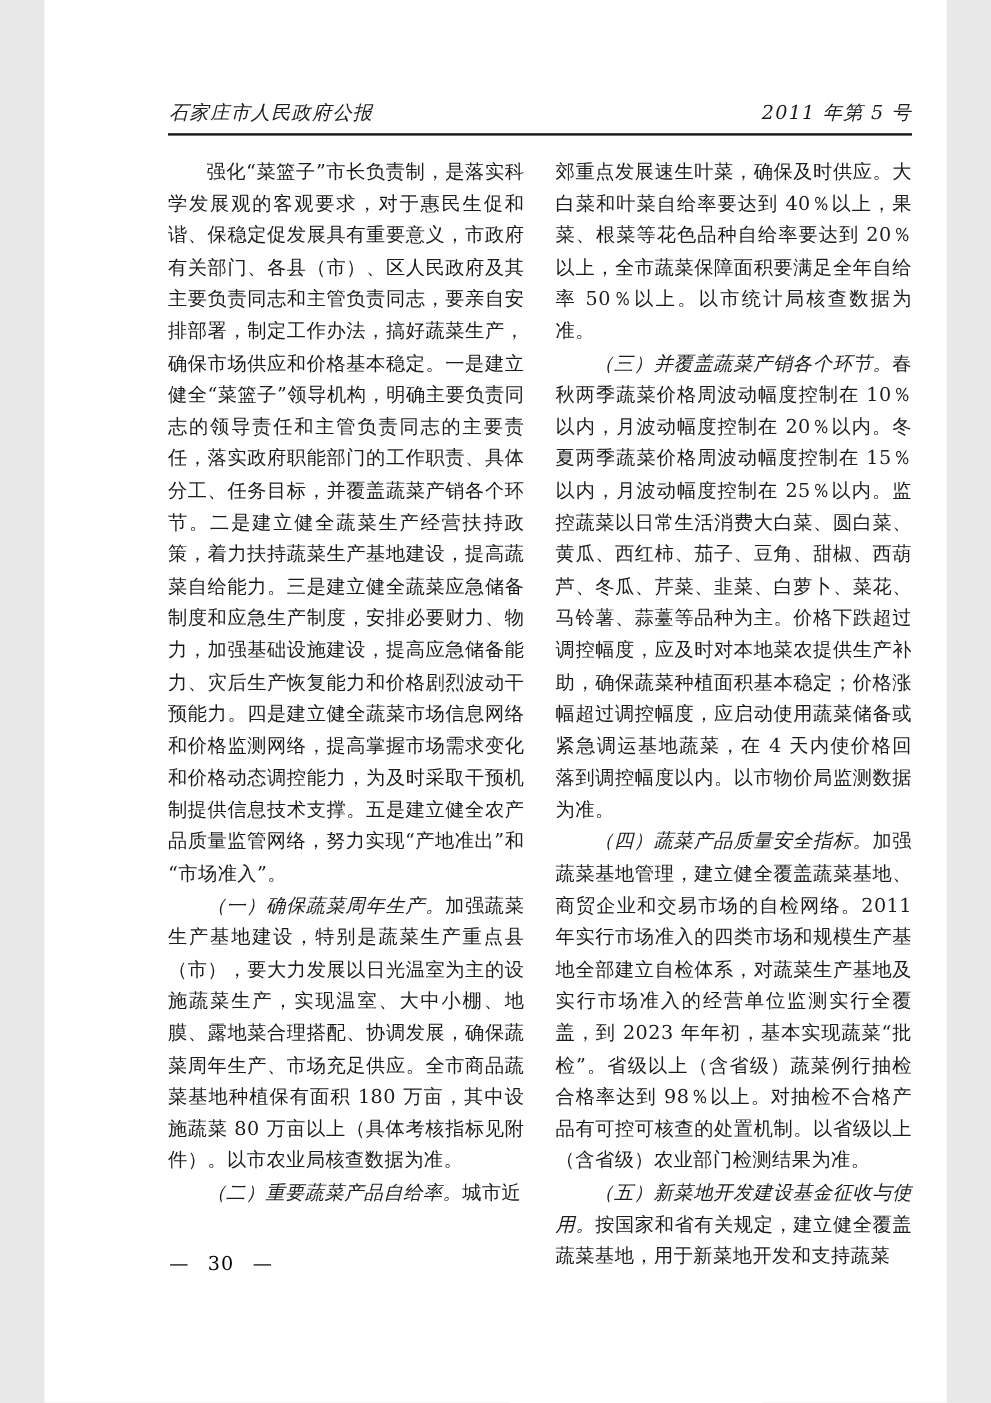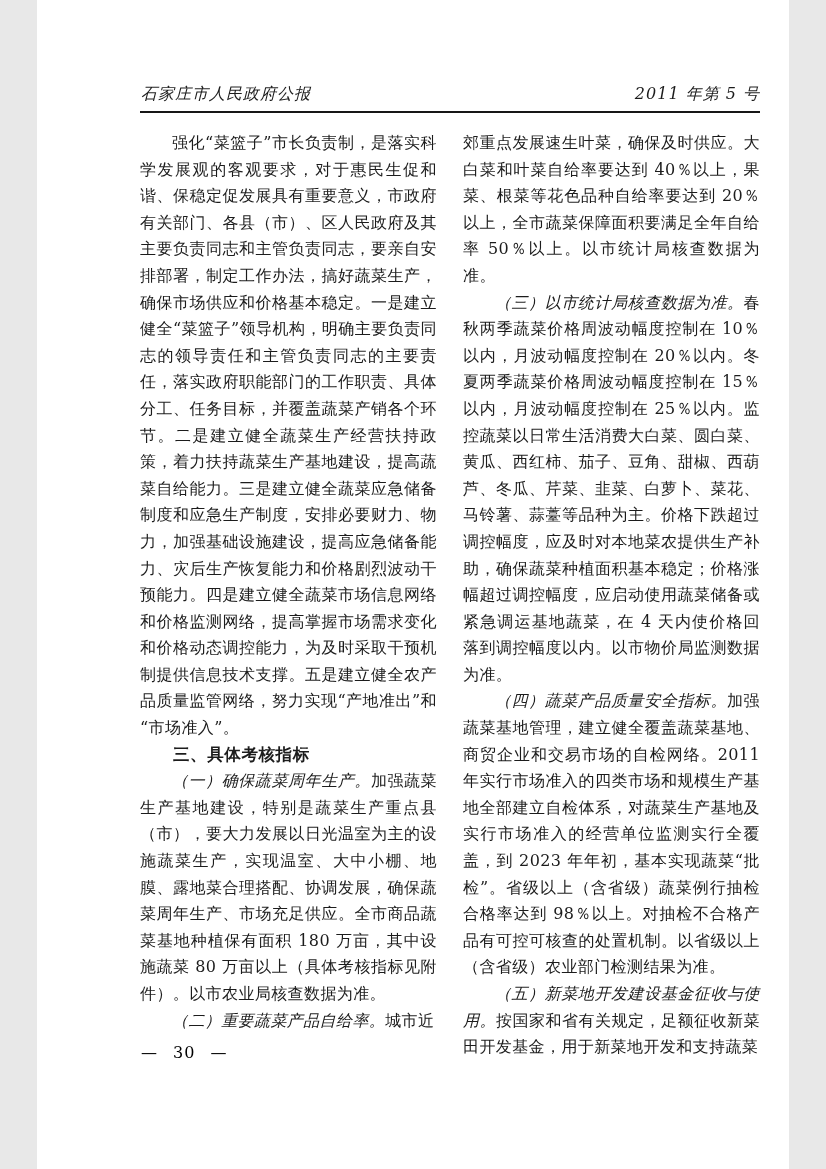--- a/index.html
+++ b/index.html
@@ -79,29 +79,28 @@
   <div class="page-header">
     <span>石家庄市人民政府公报</span>
     <span>2011 年第 5 号</span>
   </div>
 
   <hr class="header-rule">
 
   <div class="body-columns">
     <section class="column" id="col-left">
         <p class="para indent"><span class="seg-normal">强化“菜篮子”市长负责制，是落实科学发展观的客观要求，对于惠民生促和谐、保稳定促发展具有重要意义，市政府有关部门、各县（市）、区人民政府及其主要负责同志和主管负责同志，要亲自安排部署，制定工作办法，搞好蔬菜生产，确保市场供应和价格基本稳定。一是建立健全“菜篮子”领导机构，明确主要负责同志的领导责任和主管负责同志的主要责任，落实政府职能部门的工作职责、具体分工、任务目标，并覆盖蔬菜产销各个环节。二是建立健全蔬菜生产经营扶持政策，着力扶持蔬菜生产基地建设，提高蔬菜自给能力。三是建立健全蔬菜应急储备制度和应急生产制度，安排必要财力、物力，加强基础设施建设，提高应急储备能力、灾后生产恢复能力和价格剧烈波动干预能力。四是建立健全蔬菜市场信息网络和价格监测网络，提高掌握市场需求变化和价格动态调控能力，为及时采取干预机制提供信息技术支撑。五是建立健全农产品质量监管网络，努力实现“产地准出”和“市场准入”。</span></p>
-        <p class="para heading indent"><span class="seg-normal">三、具体考核指标</span></p>
         <p class="para indent"><span class="seg-kaiti">（一）确保蔬菜周年生产。</span><span class="seg-normal">加强蔬菜生产基地建设，特别是蔬菜生产重点县（市），要大力发展以日光温室为主的设施蔬菜生产，实现温室、大中小棚、地膜、露地菜合理搭配、协调发展，确保蔬菜周年生产、市场充足供应。全市商品蔬菜基地种植保有面积 180 万亩，其中设施蔬菜 80 万亩以上（具体考核指标见附件）。以市农业局核查数据为准。</span></p>
         <p class="para indent"><span class="seg-kaiti">（二）重要蔬菜产品自给率。</span><span class="seg-normal">城市近</span></p>
       </section>
     <section class="column" id="col-right">
         <p class="para"><span class="seg-normal">郊重点发展速生叶菜，确保及时供应。大白菜和叶菜自给率要达到 40％以上，果菜、根菜等花色品种自给率要达到 20％以上，全市蔬菜保障面积要满足全年自给率 50％以上。以市统计局核查数据为准。</span></p>
-        <p class="para indent"><span class="seg-kaiti">（三）以市统计局核查数据为准。</span><span class="seg-normal">春秋两季蔬菜价格周波动幅度控制在 10％以内，月波动幅度控制在 20％以内。冬夏两季蔬菜价格周波动幅度控制在 15％以内，月波动幅度控制在 25％以内。监控蔬菜以日常生活消费大白菜、圆白菜、黄瓜、西红柿、茄子、豆角、甜椒、西葫芦、冬瓜、芹菜、韭菜、白萝卜、菜花、马铃薯、蒜薹等品种为主。价格下跌超过调控幅度，应及时对本地菜农提供生产补助，确保蔬菜种植面积基本稳定；价格涨幅超过调控幅度，应启动使用蔬菜储备或紧急调运基地蔬菜，在 4 天内使价格回落到调控幅度以内。以市物价局监测数据为准。</span></p>
+        <p class="para indent"><span class="seg-kaiti">（三）并覆盖蔬菜产销各个环节。</span><span class="seg-normal">春秋两季蔬菜价格周波动幅度控制在 10％以内，月波动幅度控制在 20％以内。冬夏两季蔬菜价格周波动幅度控制在 15％以内，月波动幅度控制在 25％以内。监控蔬菜以日常生活消费大白菜、圆白菜、黄瓜、西红柿、茄子、豆角、甜椒、西葫芦、冬瓜、芹菜、韭菜、白萝卜、菜花、马铃薯、蒜薹等品种为主。价格下跌超过调控幅度，应及时对本地菜农提供生产补助，确保蔬菜种植面积基本稳定；价格涨幅超过调控幅度，应启动使用蔬菜储备或紧急调运基地蔬菜，在 4 天内使价格回落到调控幅度以内。以市物价局监测数据为准。</span></p>
         <p class="para indent"><span class="seg-kaiti">（四）蔬菜产品质量安全指标。</span><span class="seg-normal">加强蔬菜基地管理，建立健全覆盖蔬菜基地、商贸企业和交易市场的自检网络。2011 年实行市场准入的四类市场和规模生产基地全部建立自检体系，对蔬菜生产基地及实行市场准入的经营单位监测实行全覆盖，到 2023 年年初，基本实现蔬菜“批检”。省级以上（含省级）蔬菜例行抽检合格率达到 98％以上。对抽检不合格产品有可控可核查的处置机制。以省级以上（含省级）农业部门检测结果为准。</span></p>
-        <p class="para indent"><span class="seg-kaiti">（五）新菜地开发建设基金征收与使用。</span><span class="seg-normal">按国家和省有关规定，足额征收新菜田开发基金，用于新菜地开发和支持蔬菜</span></p>
+        <p class="para indent"><span class="seg-kaiti">（五）新菜地开发建设基金征收与使用。</span><span class="seg-normal">按国家和省有关规定，建立健全覆盖蔬菜基地，用于新菜地开发和支持蔬菜</span></p>
       </section>
   </div>
 
   <div class="page-footer">
     <span>— 30 —</span>
   </div>
 
 </div>
 
 </body></html>

